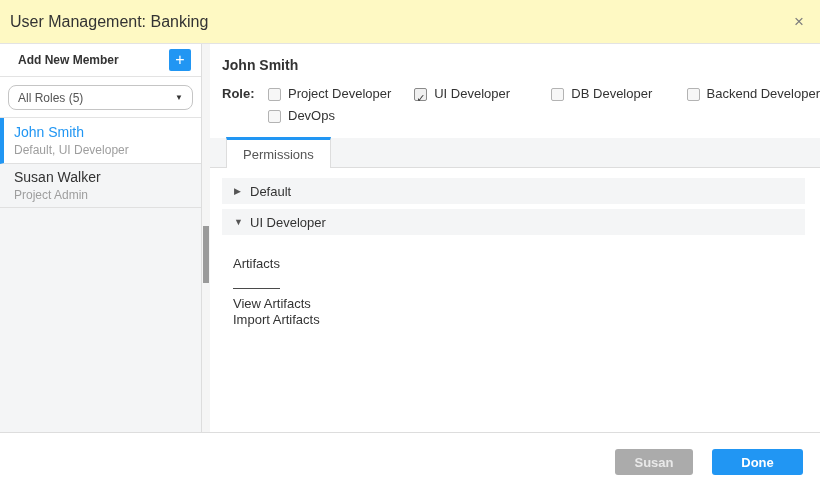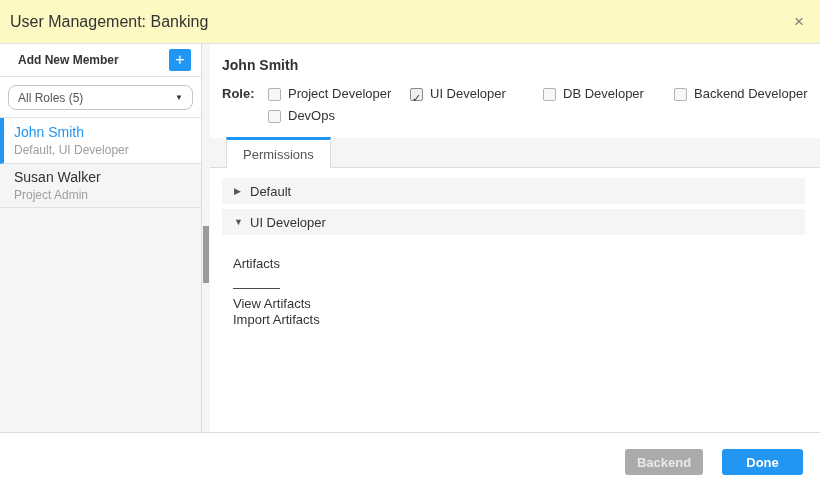--- a/index.html
+++ b/index.html
@@ -43,21 +43,21 @@
   .scroll-track { width:8px; flex:0 0 8px; background:#f5f5f5; position:relative; }
   .scroll-thumb { position:absolute; left:1px; top:182px; width:6px; height:57px; background:#9a9a9a; }
 
   
   .main { flex:1 1 auto; display:flex; flex-direction:column; min-width:0; background:#fff; }
   .person-h { margin:13px 0 0 12px; font-size:14px; font-weight:bold; color:#333; }
   .roles-block { margin:10px 0 0 12px; }
   .role-flex { display:flex; }
   .role-label { width:46px; flex:0 0 46px; font-weight:bold; line-height:22px; }
   .role-spacer { width:46px; flex:0 0 46px; }
-  .opts-row { display:flex; flex:1; }
+  .opts-row { display:flex; flex:1;justify-content:space-between; }
   .role-opt { display:flex; align-items:center; line-height:22px; cursor:pointer; }
   .opts-row .role-opt:nth-child(1) { width:142px; }
   .opts-row .role-opt:nth-child(2) { width:133px; }
   .opts-row .role-opt:nth-child(3) { width:131px; }
   .checkbox { width:13px; height:13px; flex:0 0 13px; border:1px solid #b3b3b3; border-radius:2px;
               background:#f7f7f7; margin-right:7px; position:relative; }
   .checkbox.checked { border-color:#8a8a8a; background:#f0f0f0; }
   .checkbox.checked::after { content:"\2713"; position:absolute; left:1px; top:-2px;
               font-size:11px; font-weight:bold; color:#3a3a3a; }
   .opt-label { font-size:13px; color:#333; }
@@ -79,21 +79,21 @@
   .section-title { display:inline-block; font-size:13px; color:#333;
                    border-bottom:1px solid #4a4a4a; padding-bottom:17px; margin-bottom:7px; }
   .perm-item { font-size:13px; color:#333; line-height:16px; }
 
   
   .ftr { height:59px; flex:0 0 59px; border-top:1px solid #ddd; background:#fff;
          display:flex; align-items:center; justify-content:flex-end; padding-right:17px; }
   .btn { height:26px; border:none; border-radius:3px; font-family:inherit;
          font-size:13px; font-weight:bold; cursor:pointer; }
   .btn-cancel { width:78px; background:#ababab; color:#e9e9e9; margin-right:19px; }
-  .btn-done { width:81px; background:#2196f3; color:#fff; }
+  .btn-done { width:91px; background:#2196f3; color:#fff; }
 </style>
 </head>
 <body>
 
 <div class="dialog">
 
   <div class="hdr">
     <div class="hdr-title">User Management: Banking</div>
     <div class="close-x">×</div>
   </div>
@@ -183,17 +183,17 @@
         <div class="group-body">
           <div><span class="section-title">Artifacts</span></div>
           <div class="perm-item">View Artifacts</div>
           <div class="perm-item">Import Artifacts</div>
         </div>
       </div>
     </div>
   </div>
 
   <div class="ftr">
-    <button class="btn btn-cancel">Backend</button>
+    <button class="btn btn-cancel">Susan</button>
     <button class="btn btn-done">Done</button>
   </div>
 
 </div>
 
 </body></html>

